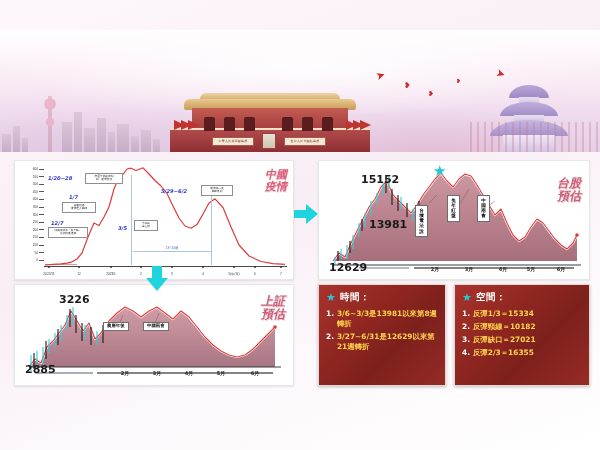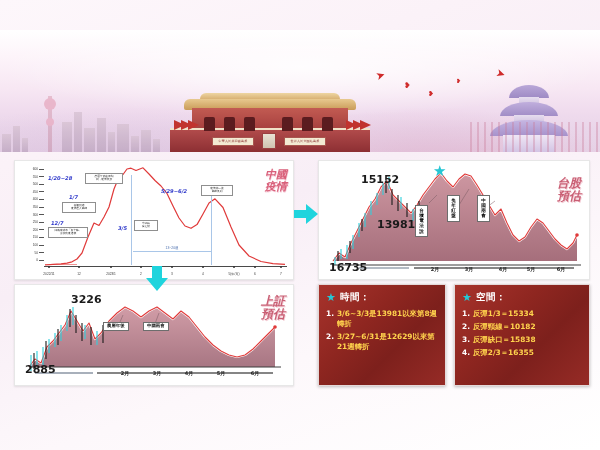--- a/index.html
+++ b/index.html
@@ -321,22 +321,22 @@
         <circle cx="258" cy="74" r="1.8" fill="#e03a3a"></circle>
         <path d="M110,42 L118,34" stroke="#7a5a62" stroke-width=".5" fill="none"></path>
         <path d="M140,44 L150,28" stroke="#7a5a62" stroke-width=".5" fill="none"></path>
         <path d="M168,46 L176,40" stroke="#7a5a62" stroke-width=".5" fill="none"></path>
         <line x1="14" y1="104" x2="262" y2="104" stroke="#3d3d3d" stroke-width="1"></line>
         <line x1="40" y1="107" x2="90" y2="107" stroke="#9aa4b0" stroke-width="1.6"></line>
         <line x1="95" y1="107" x2="255" y2="107" stroke="#5d5d5d" stroke-width="1.4"></line>
       </svg>
 
       <div class="price-lab" style="left:42px;top:12px;">15152</div>
-      <div class="price-lab" style="left:58px;top:57px;">13981</div>
-      <div class="price-lab" style="left:10px;top:100px;">16735</div>
+      <div class="price-lab" style="left:50px;top:57px;">13981</div>
+      <div class="price-lab" style="left:10px;top:100px;">12629</div>
 
       <div class="star" style="left:114px;top:2px;">★</div>
 
       <div class="vbox" style="left:96px;top:44px;">台<br>積<br>電<br>法<br>說</div>
       <div class="vbox" style="left:128px;top:34px;">兔<br>年<br>紅<br>盤</div>
       <div class="vbox" style="left:158px;top:34px;">中<br>國<br>兩<br>會</div>
 
       <div class="mlab" style="left:116px;top:105px;">2月</div>
       <div class="mlab" style="left:150px;top:105px;">3月</div>
       <div class="mlab" style="left:184px;top:105px;">4月</div>
@@ -383,21 +383,21 @@
             <line x1="88" y1="40" x2="88" y2="58"></line>
         </g>
         <circle cx="260" cy="42" r="1.8" fill="#e03a3a"></circle>
         <path d="M102,44 L108,30" stroke="#7a5a62" stroke-width=".5" fill="none"></path>
         <path d="M138,44 L144,28" stroke="#7a5a62" stroke-width=".5" fill="none"></path>
         <line x1="14" y1="82" x2="266" y2="82" stroke="#3d3d3d" stroke-width="1"></line>
         <line x1="20" y1="88" x2="78" y2="88" stroke="#a8b0bb" stroke-width="1.8"></line>
         <line x1="82" y1="88" x2="258" y2="88" stroke="#5d5d5d" stroke-width="1.4"></line>
       </svg>
 
-      <div class="price-lab" style="left:56px;top:8px;">3226</div>
+      <div class="price-lab" style="left:44px;top:8px;">3226</div>
       <div class="price-lab" style="left:10px;top:78px;">2885</div>
 
       <div class="hbox" style="left:88px;top:37px;">農曆年後</div>
       <div class="hbox" style="left:128px;top:37px;">中國兩會</div>
 
       <div class="mlab" style="left:110px;top:85px;">2月</div>
       <div class="mlab" style="left:142px;top:85px;">3月</div>
       <div class="mlab" style="left:174px;top:85px;">4月</div>
       <div class="mlab" style="left:206px;top:85px;">5月</div>
       <div class="mlab" style="left:240px;top:85px;">6月</div>
@@ -429,21 +429,21 @@
         <div class="p-item">
           <span class="p-num">1.</span>
           <span class="p-txt">反彈1/3＝15334</span>
         </div>
         <div class="p-item">
           <span class="p-num">2.</span>
           <span class="p-txt">反彈頸線＝10182</span>
         </div>
         <div class="p-item">
           <span class="p-num">3.</span>
-          <span class="p-txt">反彈缺口＝15838</span>
+          <span class="p-txt">反彈缺口＝27021</span>
         </div>
         <div class="p-item">
           <span class="p-num">4.</span>
           <span class="p-txt">反彈2/3＝16355</span>
         </div>
       </div>
     </div>
 
     <div id="arrow-mid">
       <div class="shaft"></div>

